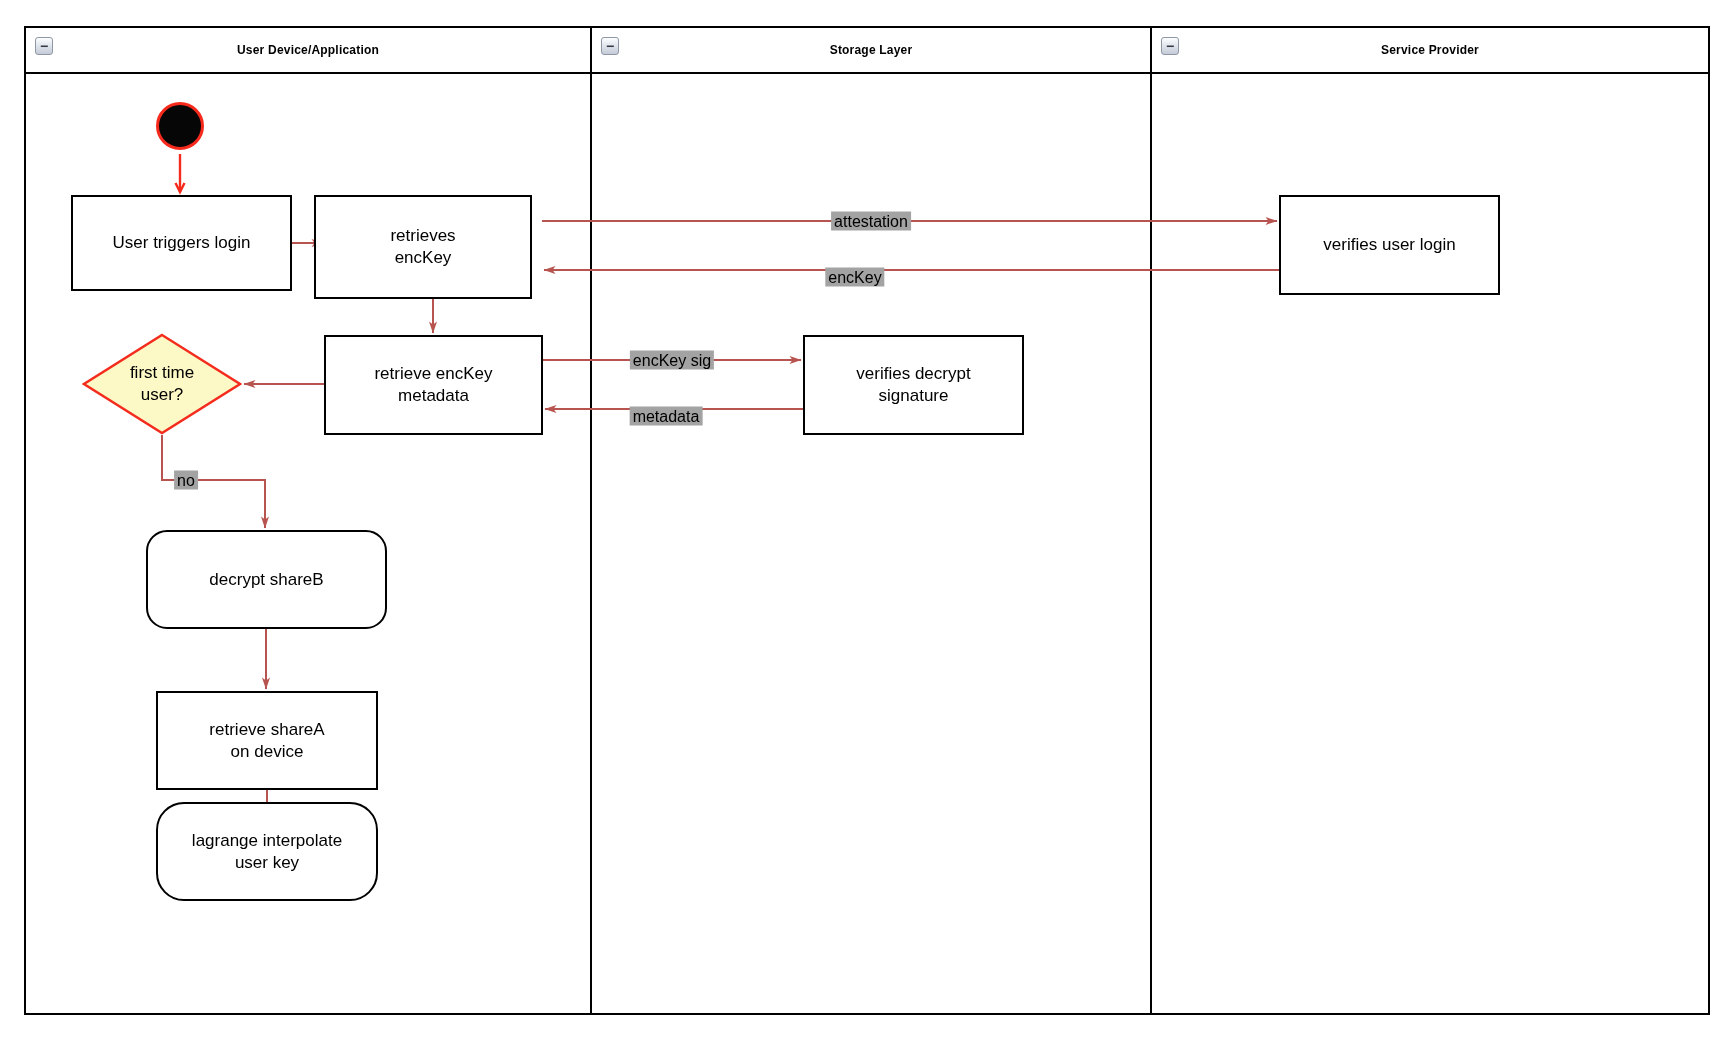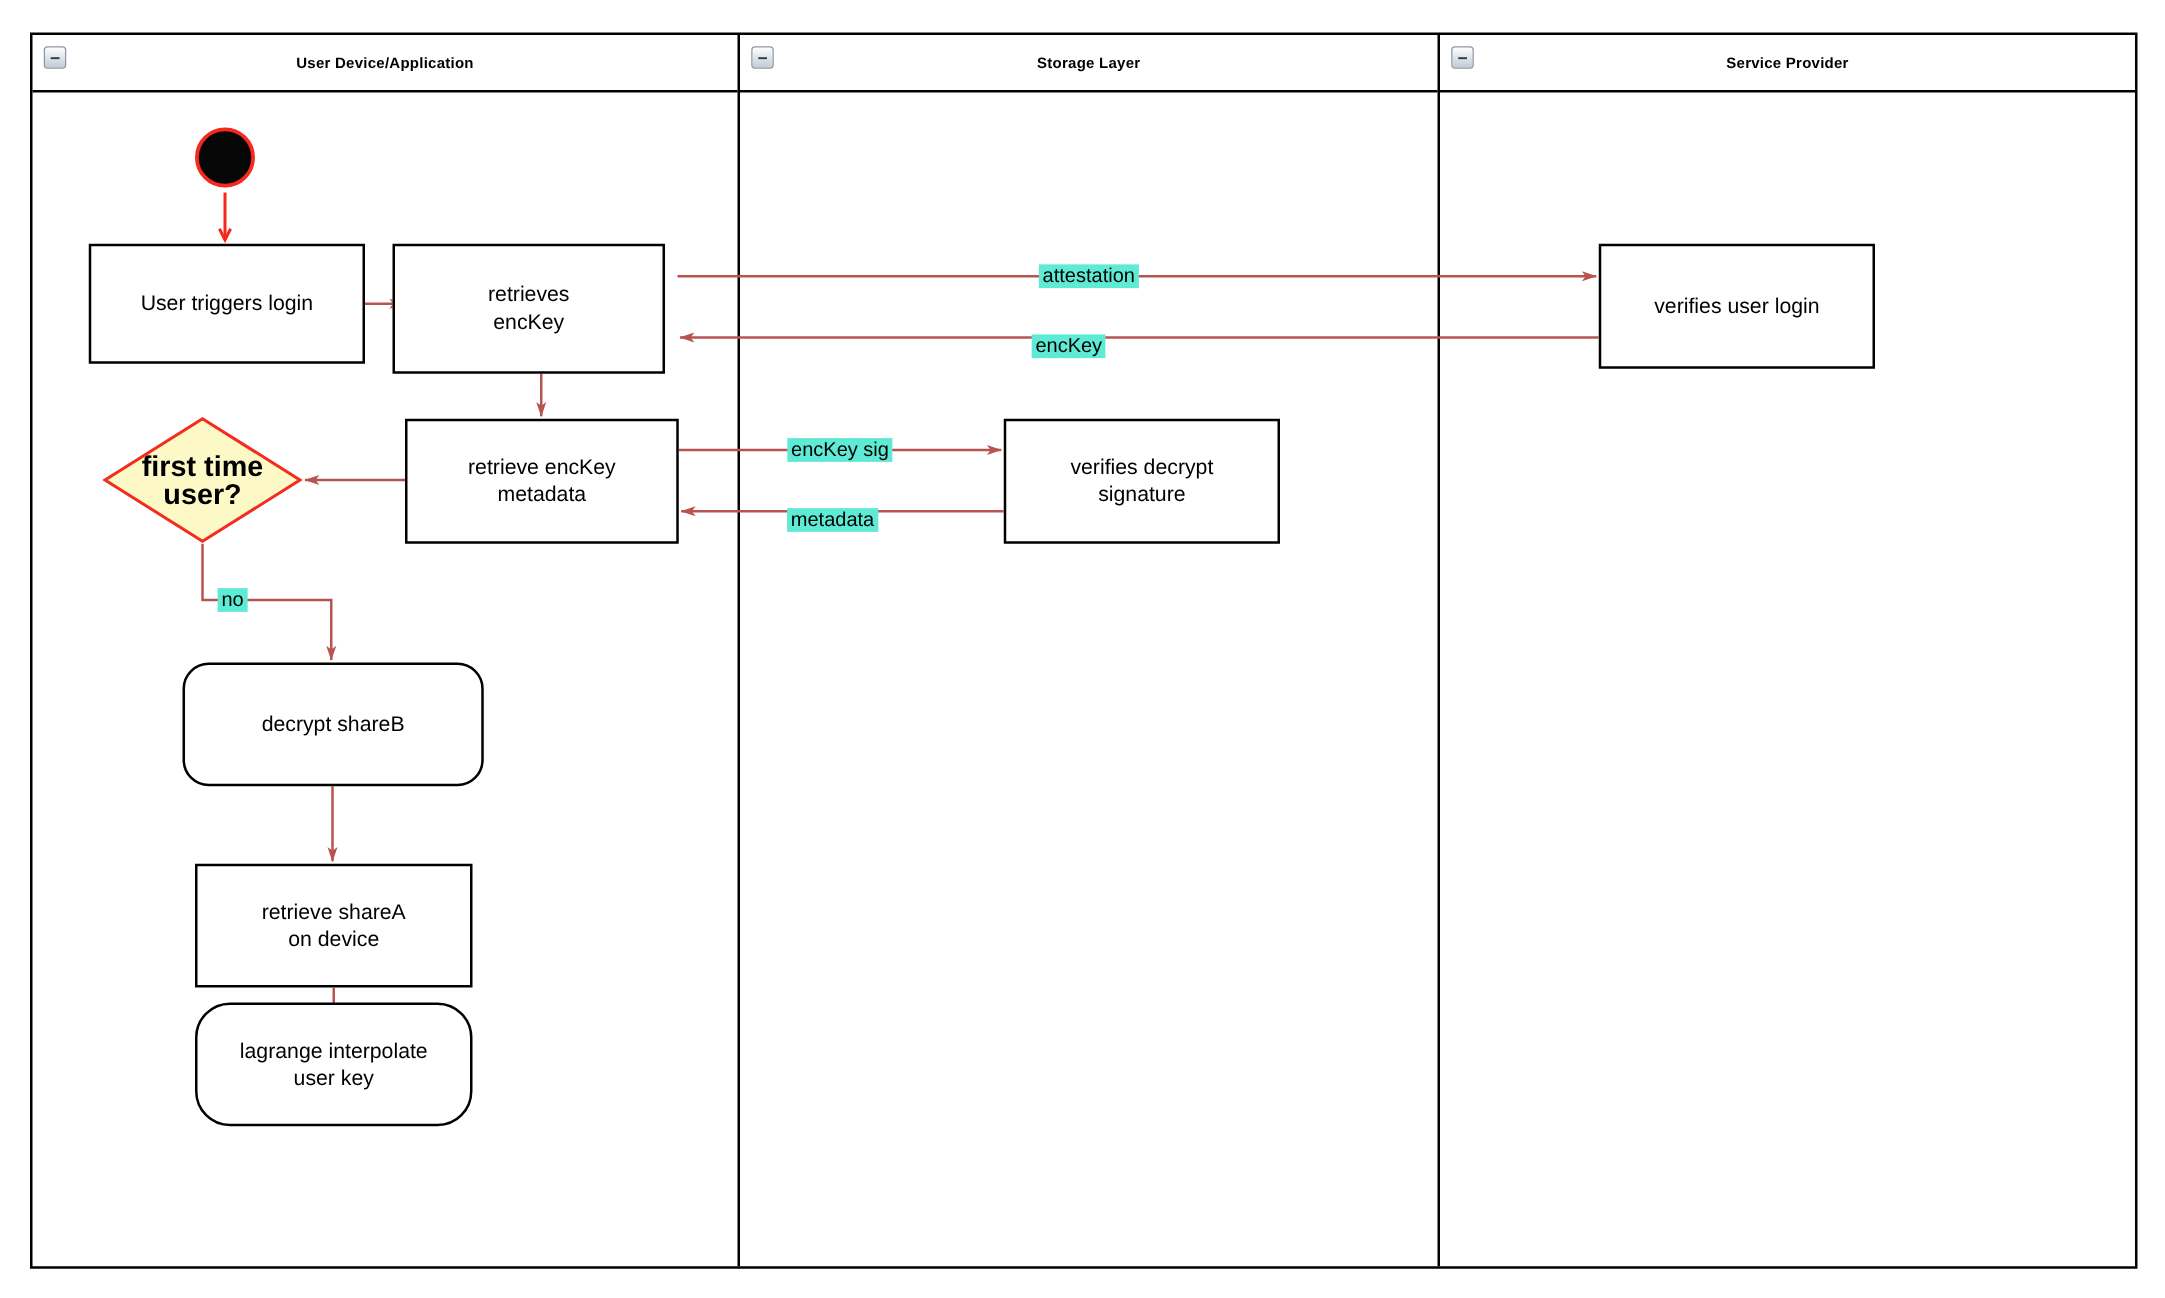--- a/index.html
+++ b/index.html
@@ -46,26 +46,26 @@
     display:flex;align-items:center;justify-content:center;text-align:center;
     font-size:17px;line-height:22px;white-space:pre-line;
   }
   .start-node{
     position:absolute;width:48px;height:48px;border-radius:50%;
     background:#060606;border:3px solid var(--accent);
   }
   .decision{position:absolute;display:flex;align-items:center;justify-content:center;}
   .decision svg{position:absolute;left:0;top:0;width:100%;height:100%;}
   .decision .node-label{
-    position:relative;z-index:1;font-size:23px;line-height:22px;text-align:center;white-space:pre-line;font-weight:bold;
+    position:relative;z-index:1;font-size:17px;line-height:22px;text-align:center;white-space:pre-line;
   }
   
   .edge-label{
     position:absolute;transform:translate(-50%,-50%);
-    background:#5eead4;padding:0 3px;font-size:16px;line-height:19px;white-space:nowrap;
+    background:#a3a3a3;padding:0 3px;font-size:16px;line-height:19px;white-space:nowrap;
   }
 </style>
 </head>
 <body>
 
 <div class="canvas">
   <div class="pool">
 
     <div class="lane lane-0">
       <div class="lane-header">

